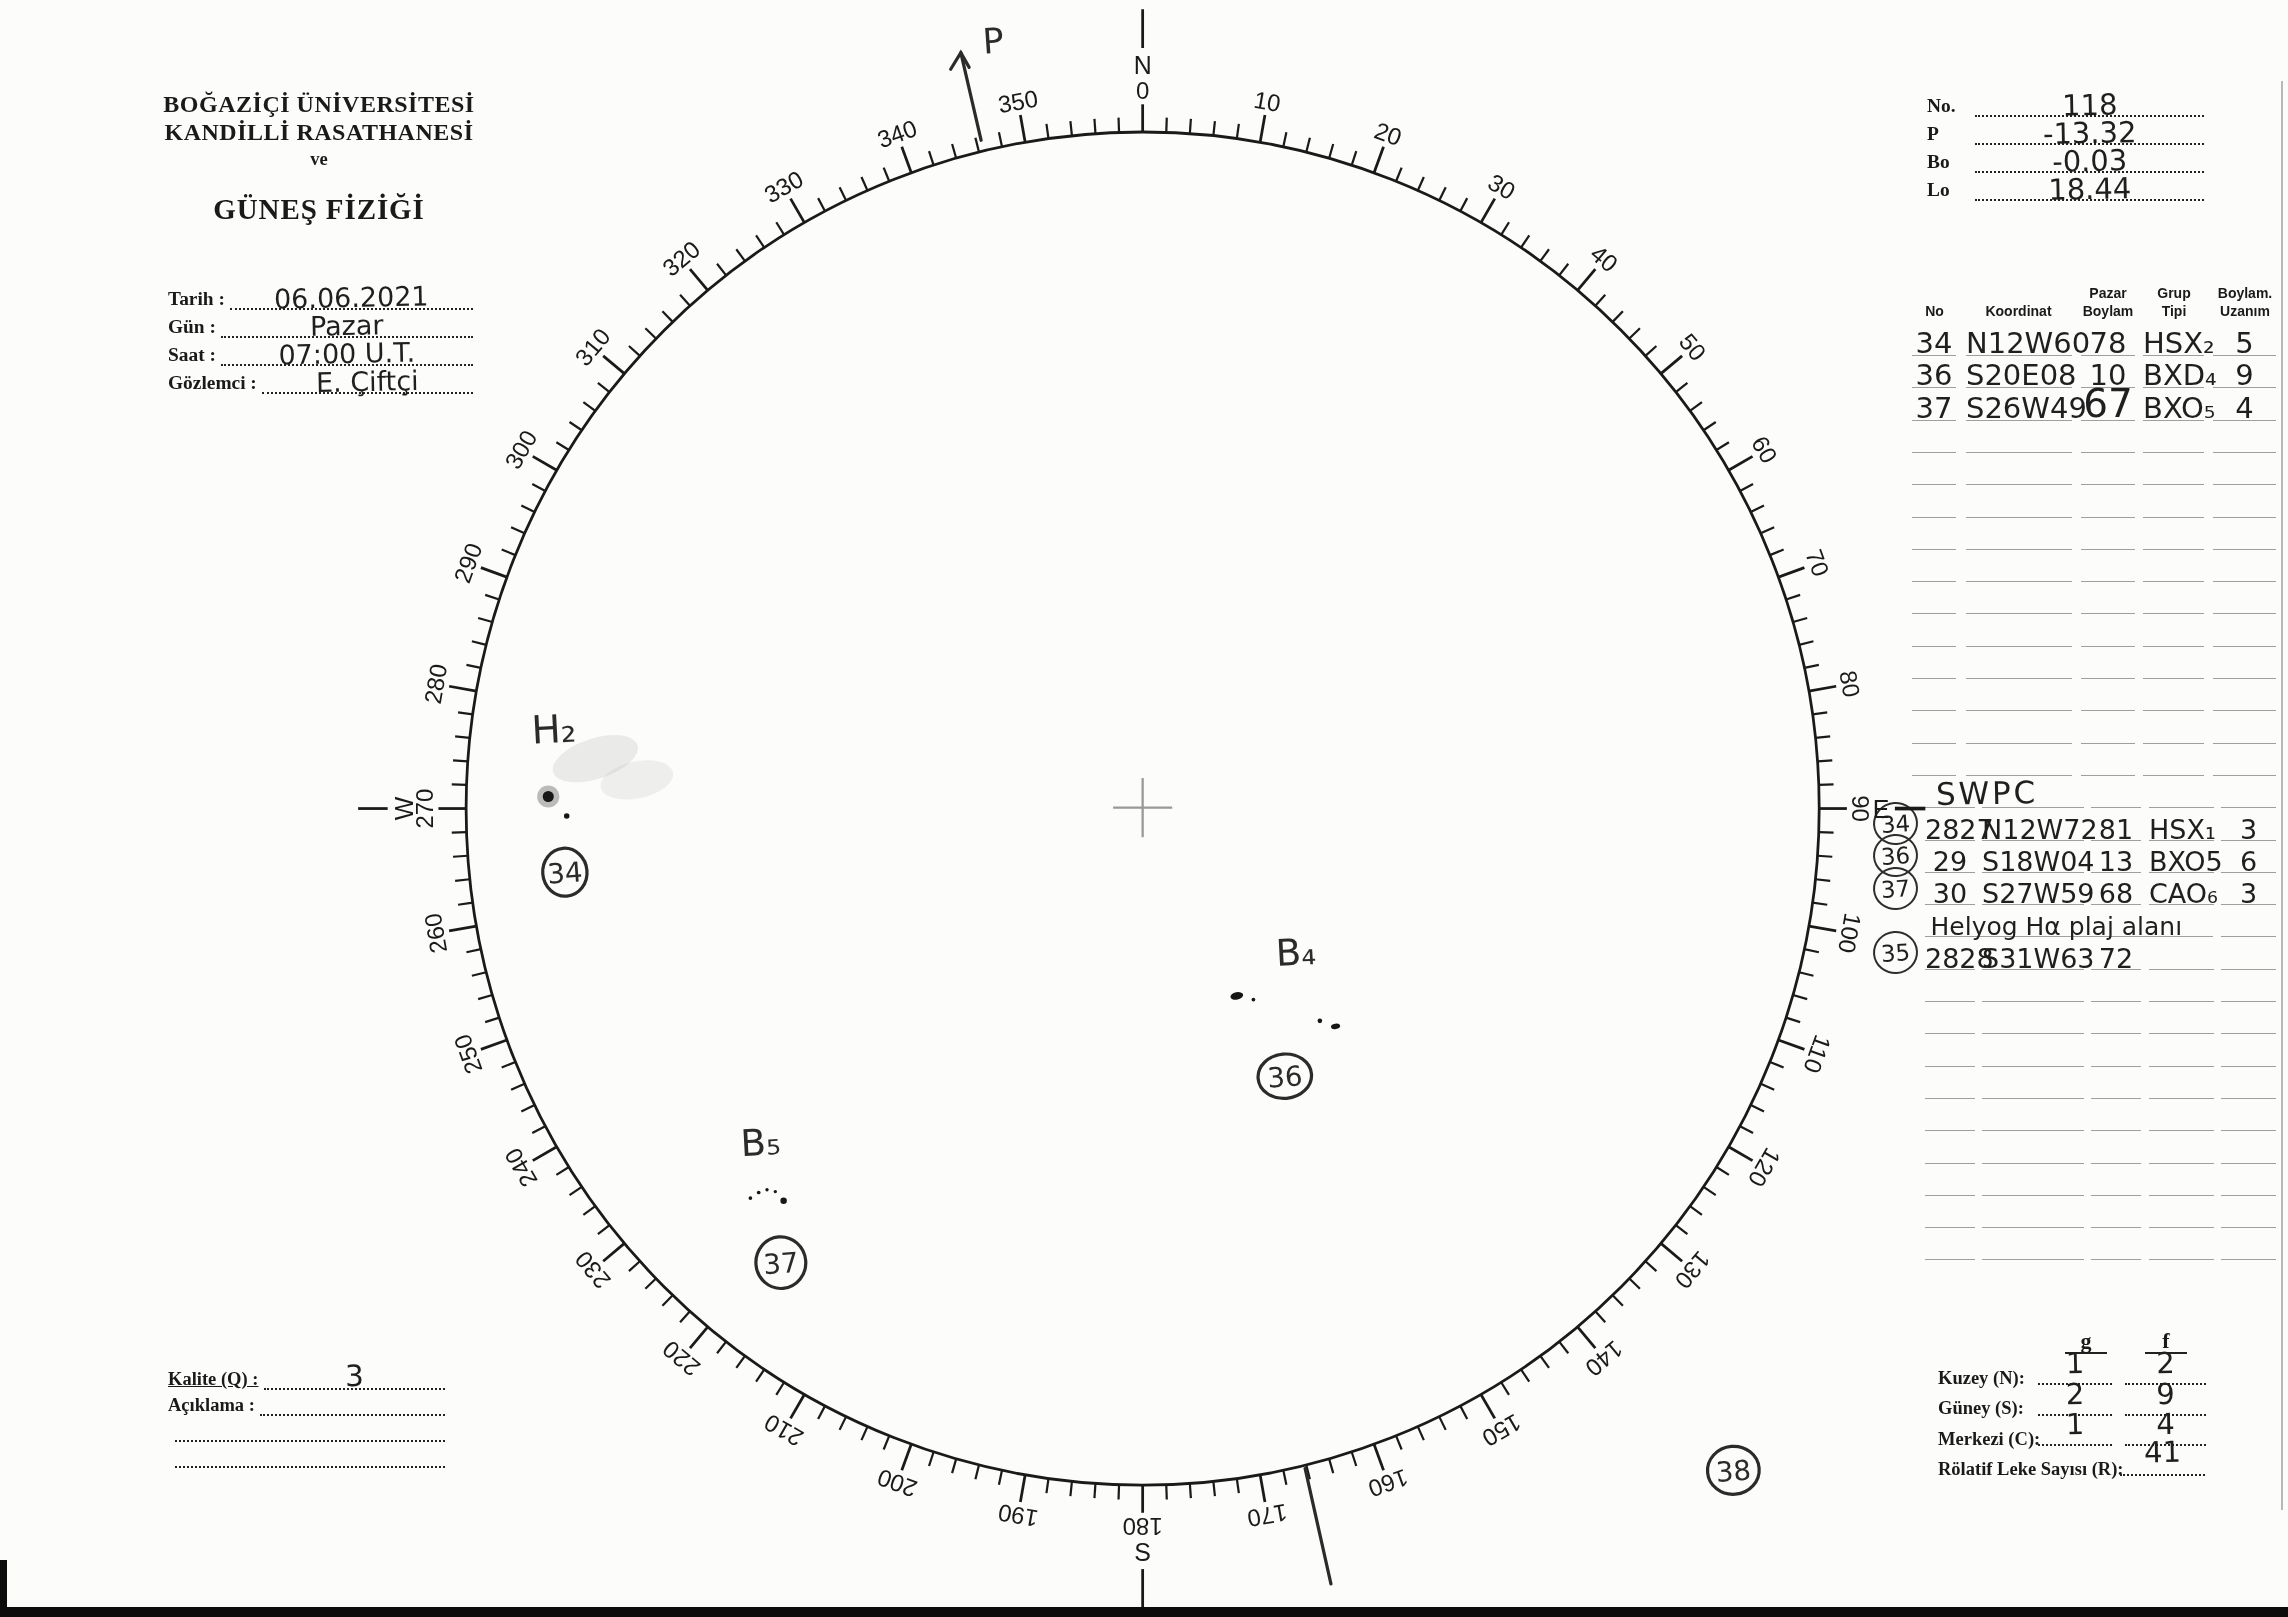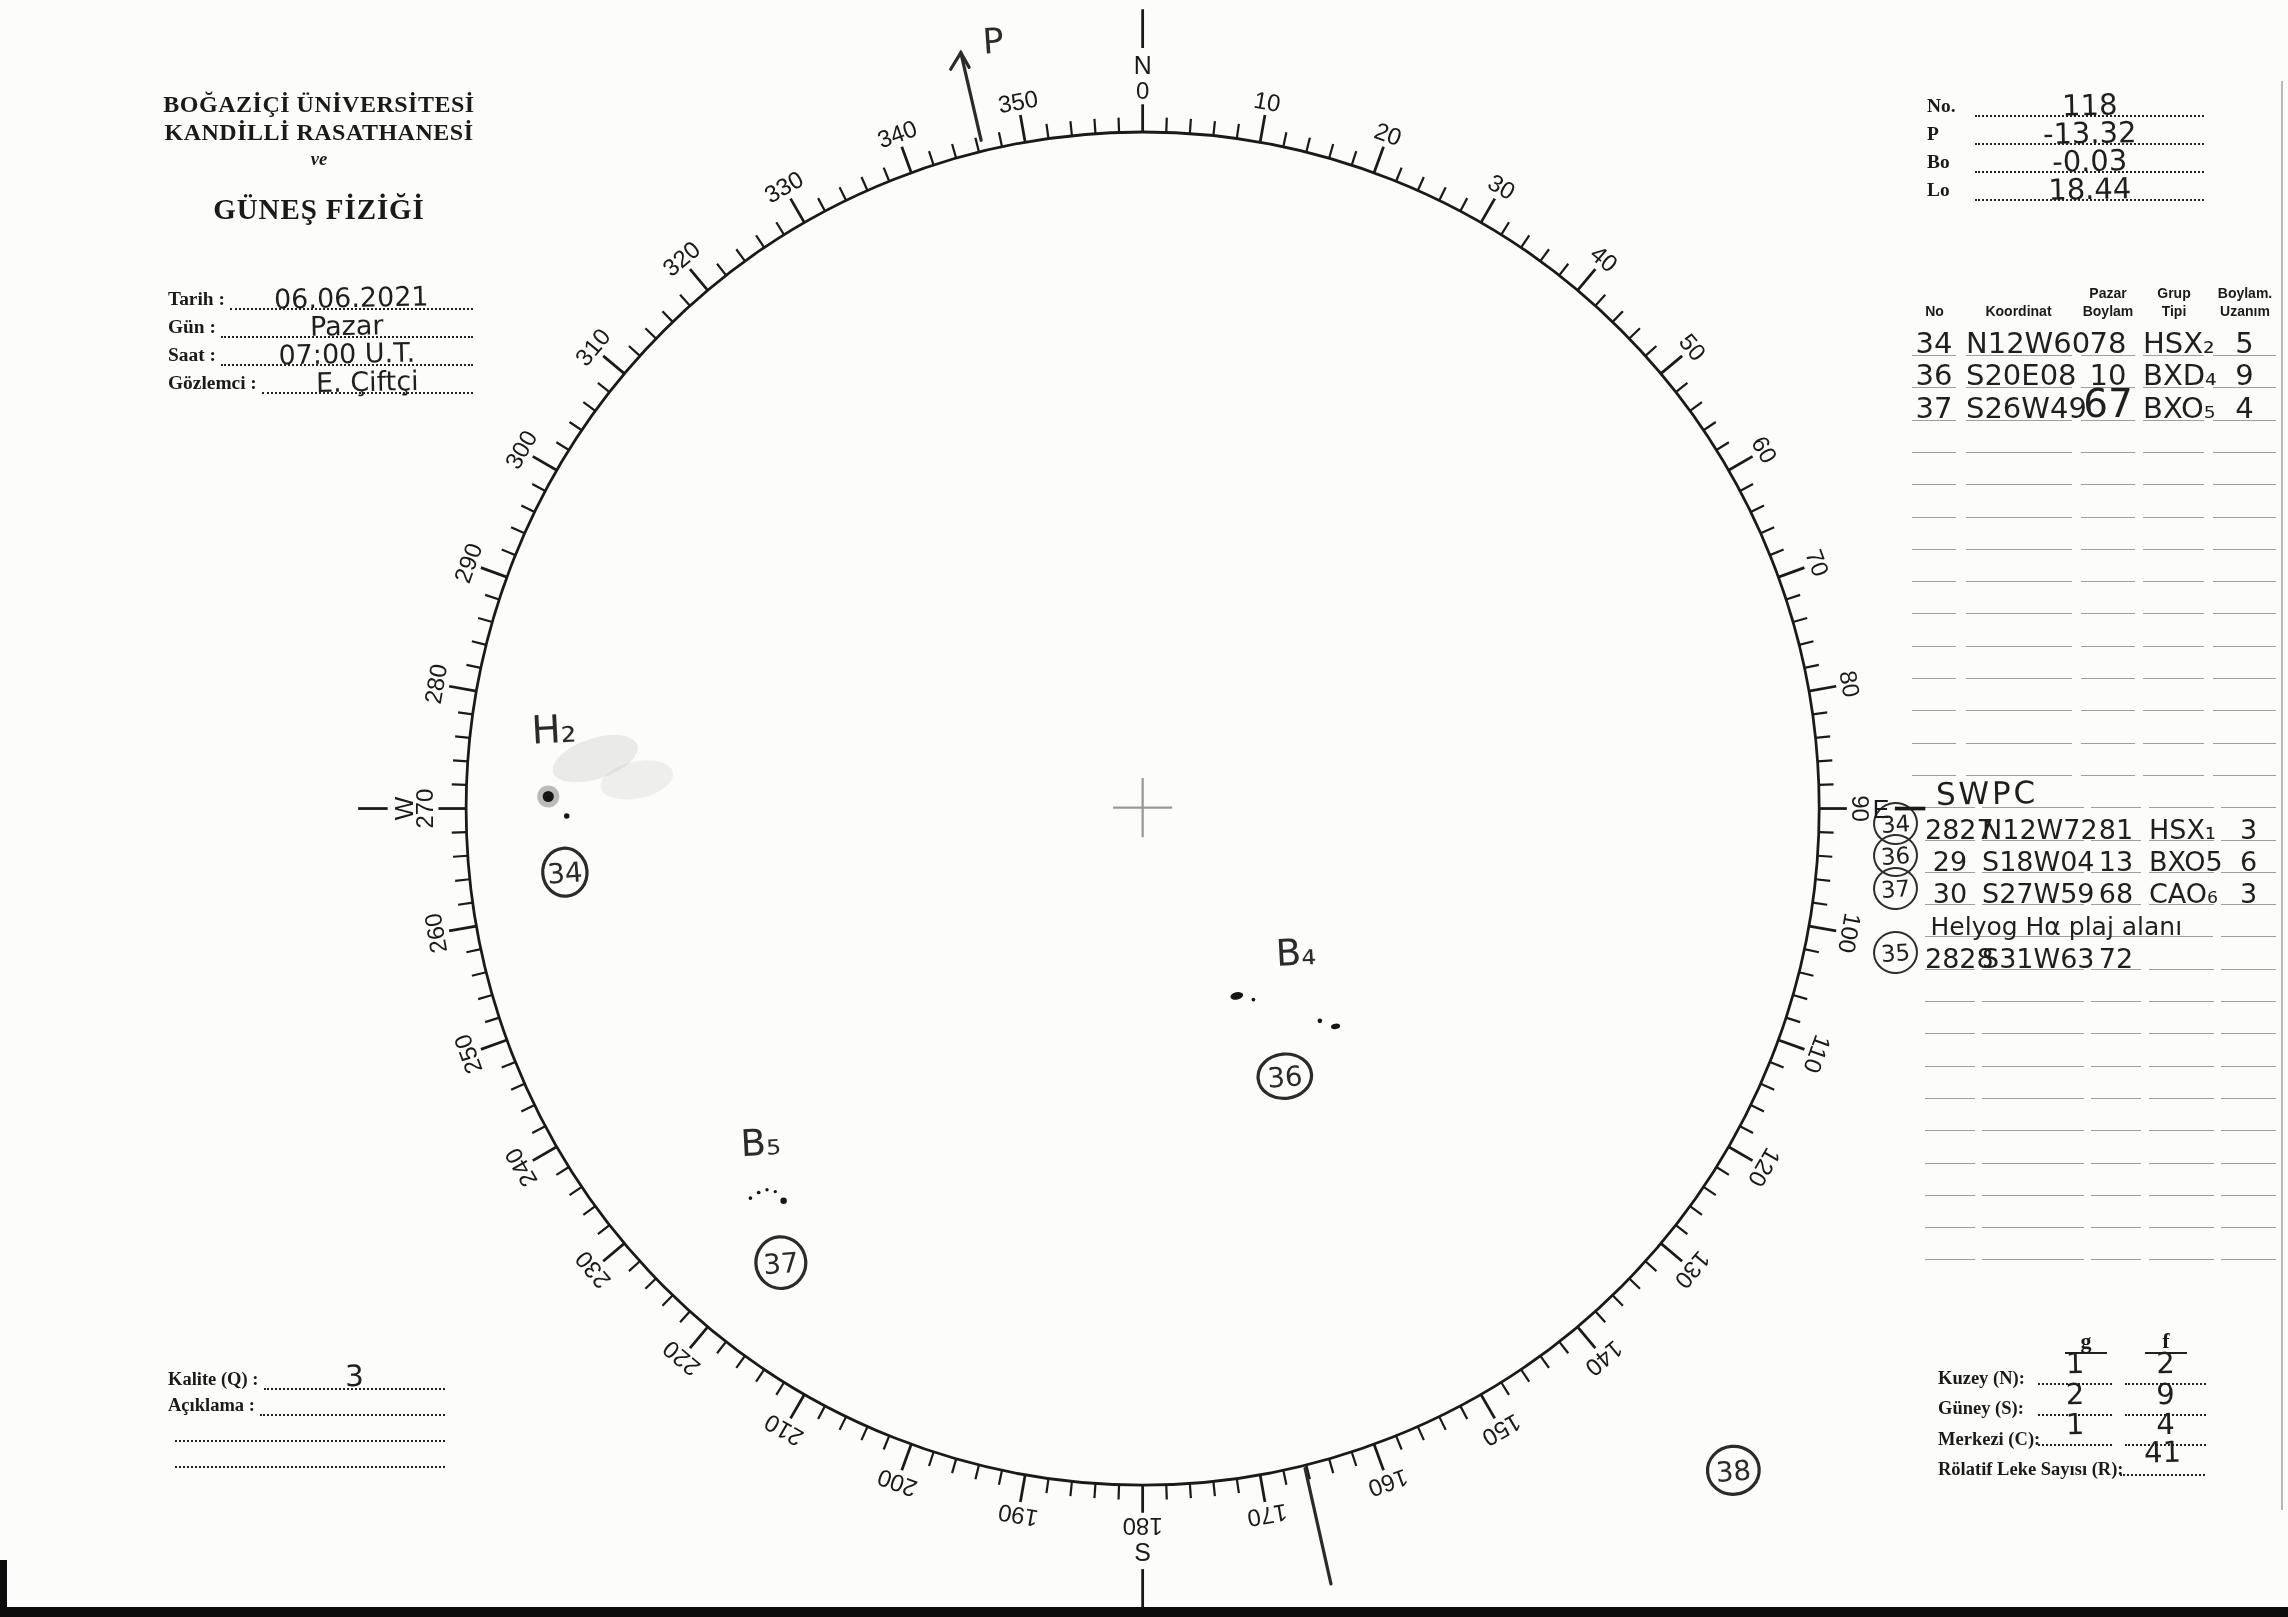--- a/index.html
+++ b/index.html
@@ -2,21 +2,21 @@
 <html style="font-size:14.8px"><head>
 <meta charset="utf-8">
 <style>
   html,body{margin:0;padding:0;}
   body{width:2289px;height:1618px;background:#ffffff;}
   .page{position:relative;width:2289px;height:1618px;background:#fcfcfb;overflow:hidden;
         font-family:"Liberation Serif",serif;color:#1a1a1a;}
   .abs{position:absolute;}
   
   .inst{font-weight:bold;font-size:24px;letter-spacing:0.5px;line-height:1.18;}
-  .inst-ve{font-weight:bold;font-size:18.5px;line-height:1.3;font-style:italic;}
+  .inst-ve{font-weight:bold;font-size:18.5px;line-height:1.3;}
   .form-title{font-weight:bold;font-size:29px;letter-spacing:0.9px;margin-top:22px;}
   .lbl{font-weight:bold;font-size:19.4px;white-space:nowrap;}
   .dotted{flex:1;border-bottom:2.3px dotted #222;position:relative;margin-left:5.5px;}
   .frow{display:flex;align-items:flex-end;height:28px;}
   
   .hand{font-family:"DejaVu Sans",sans-serif;color:#1f1f1f;transform:rotate(-1.2deg);}
   .hv{position:absolute;left:0;right:0;top:-24px;text-align:center;font-size:27px;line-height:1;}
   
   .cell{position:absolute;border-bottom:1.4px solid #9f9f9f;height:32px;}
   .cell>span{position:absolute;bottom:-2.8px;left:0;right:0;text-align:center;
@@ -69,21 +69,21 @@
       </div>
       <div class="frow">
         <span class="lbl">Gözlemci :</span>
         <span class="dotted">
           <span class="hand hv">E. Çiftçi</span>
         </span>
       </div>
     </div>
 
   <div class="abs" id="quality-block" style="left:168px;top:1364px;width:277px;">
-    <div class="frow" style="height:26px;">
+    <div class="frow" style="height:26px;text-decoration:underline;">
       <span class="lbl" style="font-size:18.5px;">Kalite (Q) :</span>
       <span class="dotted">
         <span class="hand hv" style="font-size:29.5px;top:-26px;">3</span>
       </span>
     </div>
     <div class="frow" style="height:26px;">
       <span class="lbl" style="font-size:18.5px;">Açıklama :</span>
       <span class="dotted"></span>
     </div>
     <div class="frow" style="height:26px;">

